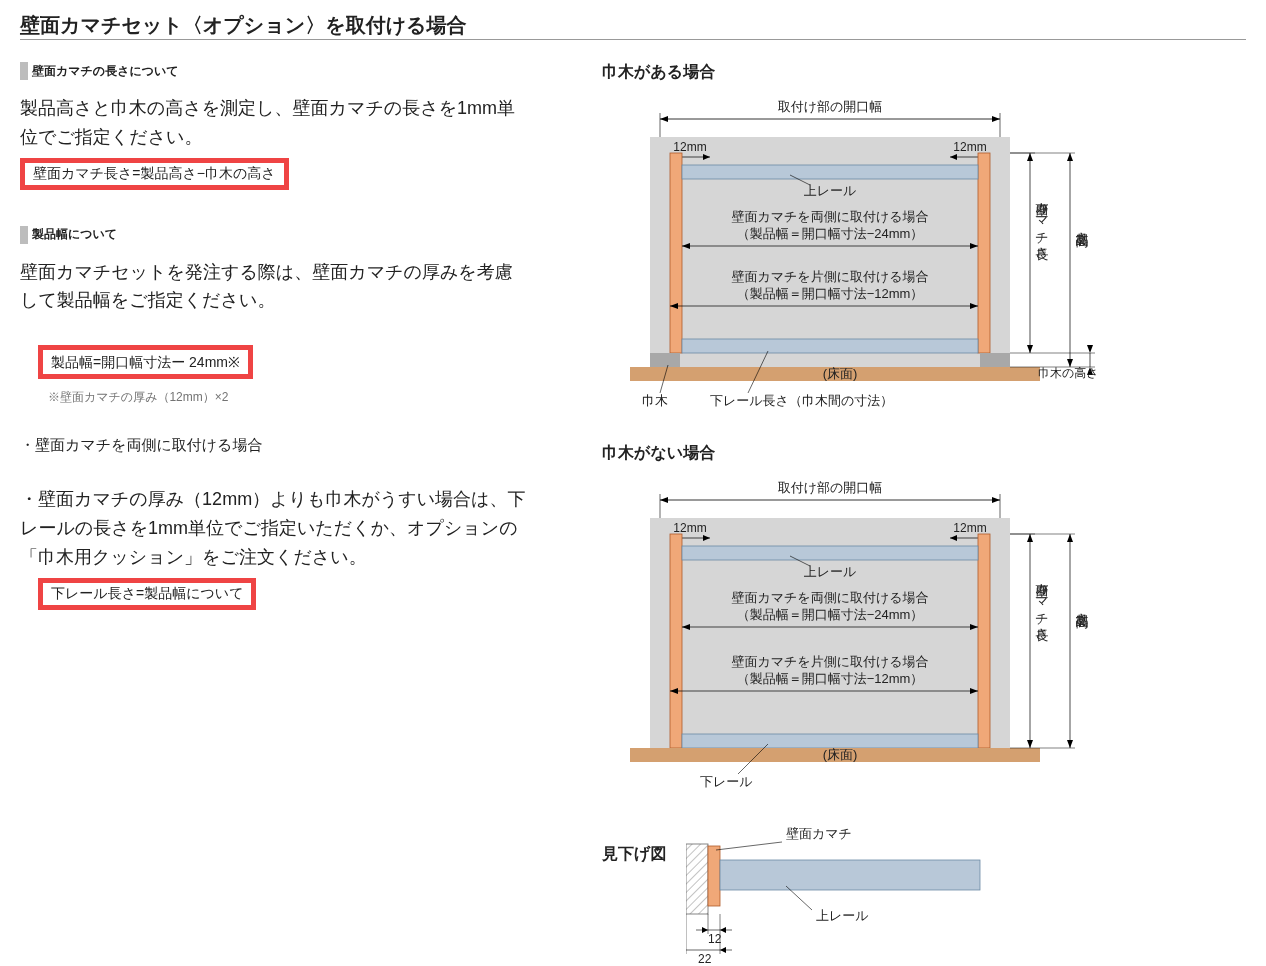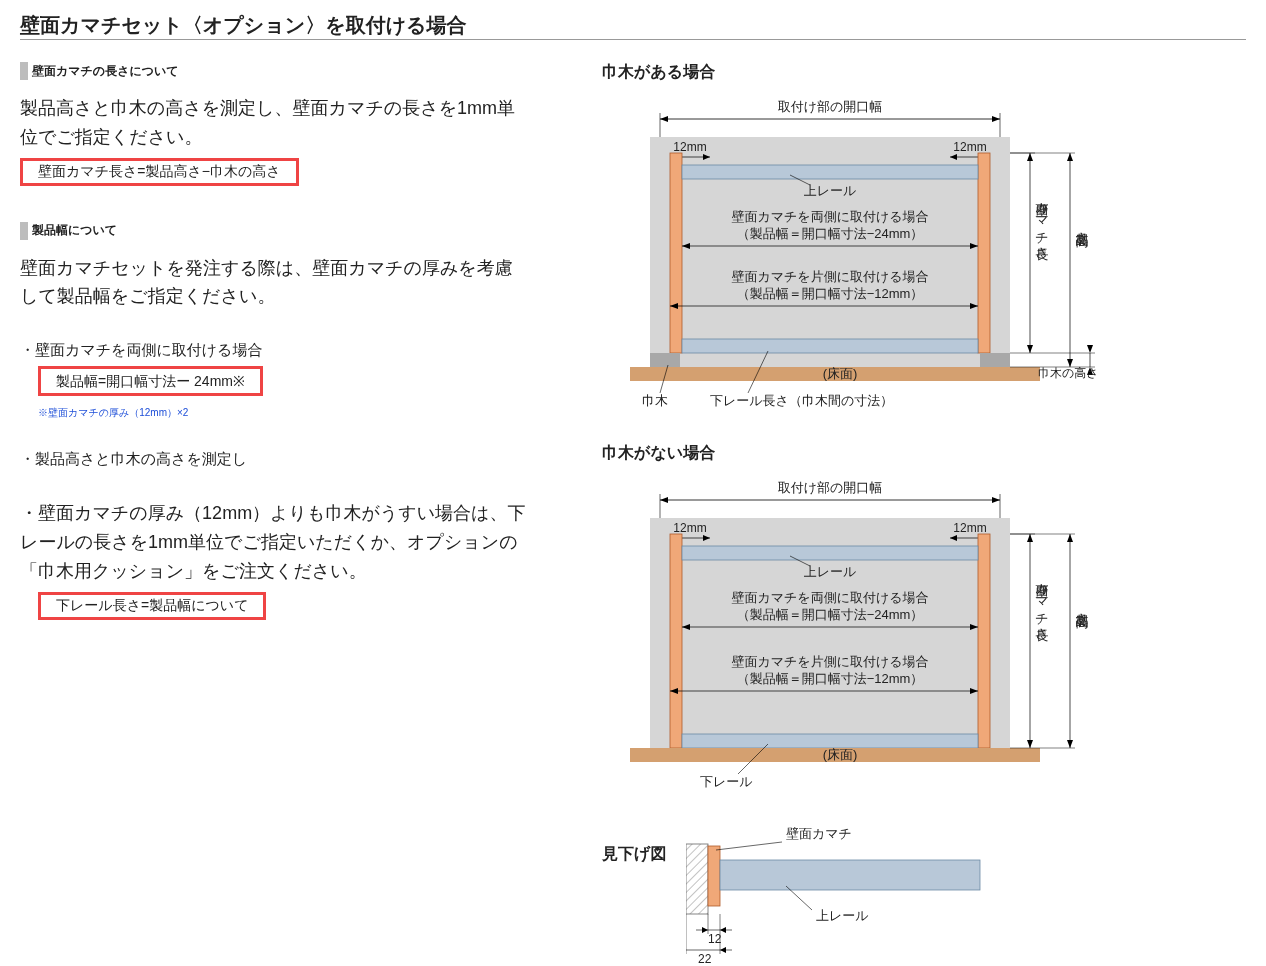--- a/index.html
+++ b/index.html
@@ -30,29 +30,29 @@
     content: "";
     display: inline-block;
     width: 8px;
     height: 18px;
     background: #bdbdbd;
     margin-right: 4px;
   }
   .para { font-size: 18px; line-height: 1.6; margin-bottom: 6px; }
   .formula-box {
     display: inline-block;
-    border: 3px solid #ef4444;
-    padding: 2px 15px;
+    border: 5px solid #ef4444;
+    padding: 2px 8px;
     font-size: 14px;
     margin-bottom: 6px;
   }
   .block { margin-bottom: 30px; }
   .bullet-item { font-size: 15px; margin-bottom: 6px; }
   .formula-indent { margin-left: 18px; margin-bottom: 4px; }
-  .small-note { font-size: 10px; margin-left: 18px; color: #1d4ed8; }
+  .small-note { font-size: 12px; margin-left: 28px; color: #737373; }
 
   .case-title { font-size: 16px; font-weight: 600; margin-bottom: 10px; padding-left: 32px; }
 
   
   .diagram-wrap { position: relative; margin-bottom: 30px; }
   svg { display: block; }
 
   .dim-label { font-size: 13px; fill: #222; }
   .dim-label-sm { font-size: 12px; fill: #222; }
   .vtext { writing-mode: vertical-rl; text-orientation: upright; font-size: 13px; fill: #222; }
@@ -72,27 +72,26 @@
       <p class="para">製品高さと巾木の高さを測定し、壁面カマチの長さを1mm単位でご指定ください。</p>
       <div class="formula-box">壁面カマチ長さ=製品高さ−巾木の高さ</div>
     </div>
 
     <div class="block">
       <div class="subheading">製品幅について</div>
       <p class="para">壁面カマチセットを発注する際は、壁面カマチの厚みを考慮して製品幅をご指定ください。</p>
     </div>
 
     <div class="block">
-      <div class="bullet-item">・壁面カマチを両側に取付ける場合</div>
       <div class="formula-indent"><span class="formula-box">製品幅=開口幅寸法ー 24mm※</span></div>
       <div class="small-note">※壁面カマチの厚み（12mm）×2</div>
     </div>
 
     <div class="block">
-      <div class="bullet-item">・製品高さと巾木の高さを測定し</div>
+      <div class="bullet-item">・壁面カマチを両側に取付ける場合</div>
     </div>
 
     <div class="block">
       <p class="para">・壁面カマチの厚み（12mm）よりも巾木がうすい場合は、下レールの長さを1mm単位でご指定いただくか、オプションの「巾木用クッション」をご注文ください。</p>
       <div class="formula-indent"><span class="formula-box">下レール長さ=製品幅について</span></div>
     </div>
 
   </div>
 
   <div class="right">

